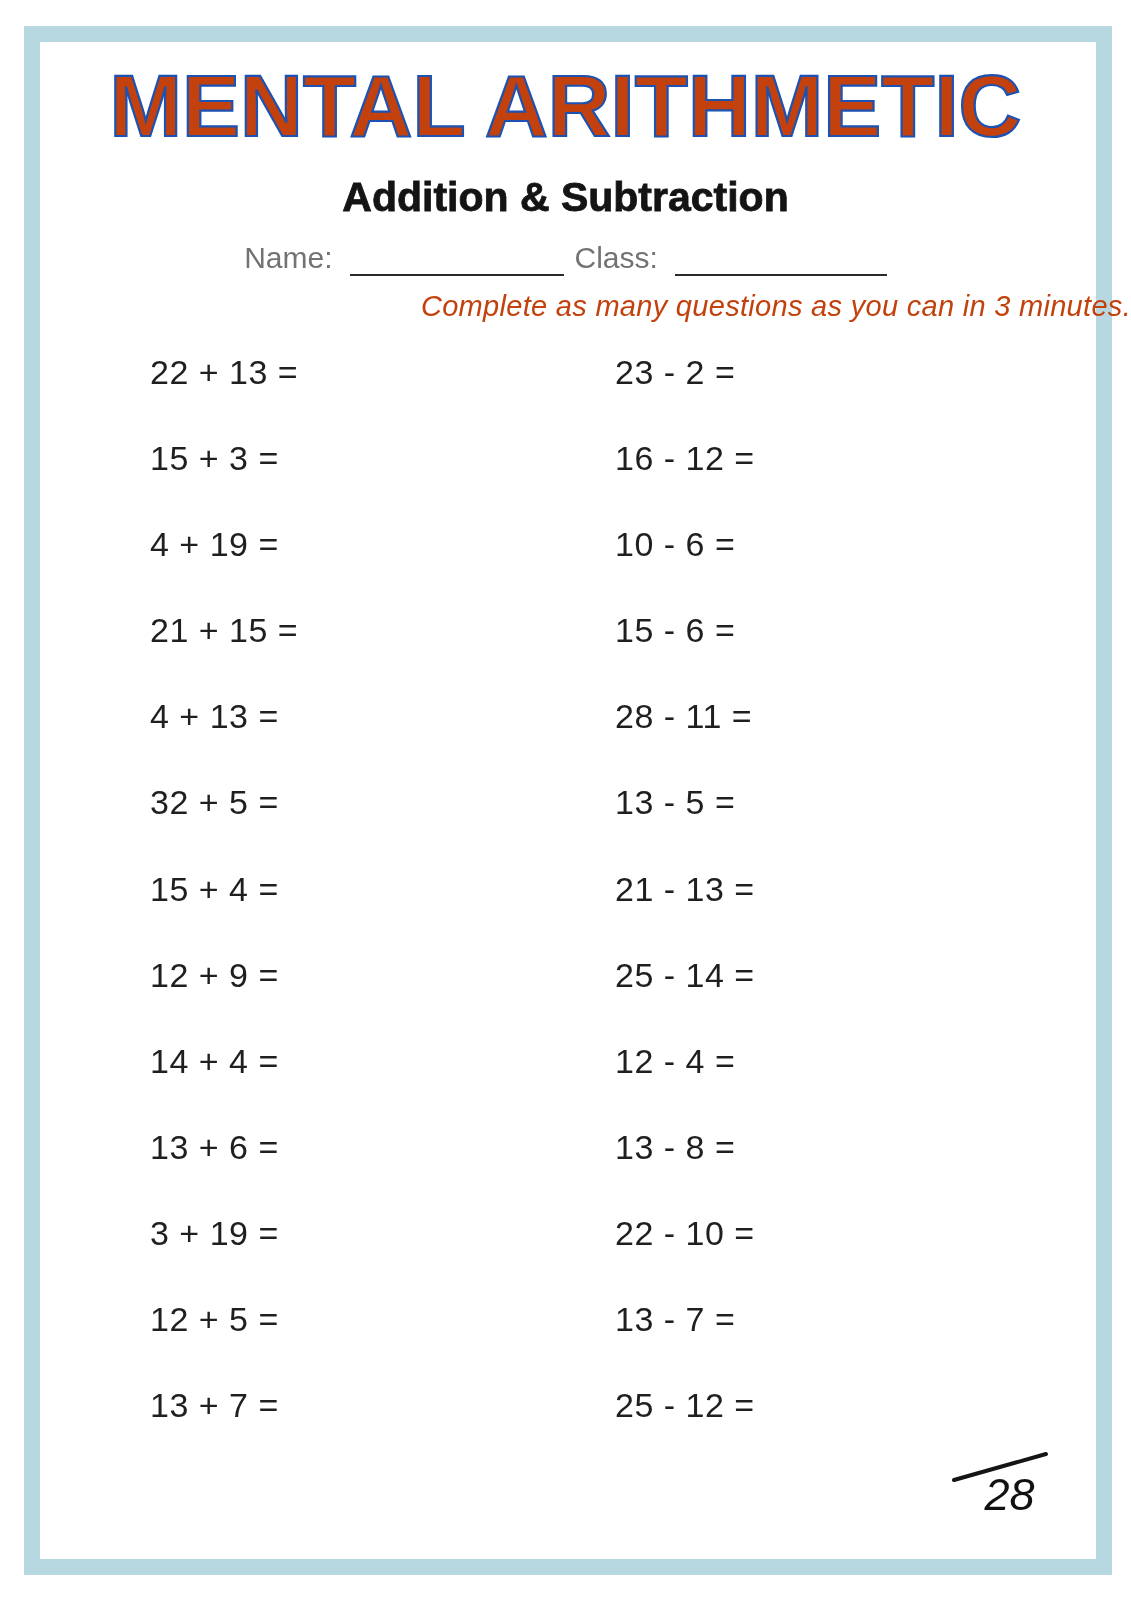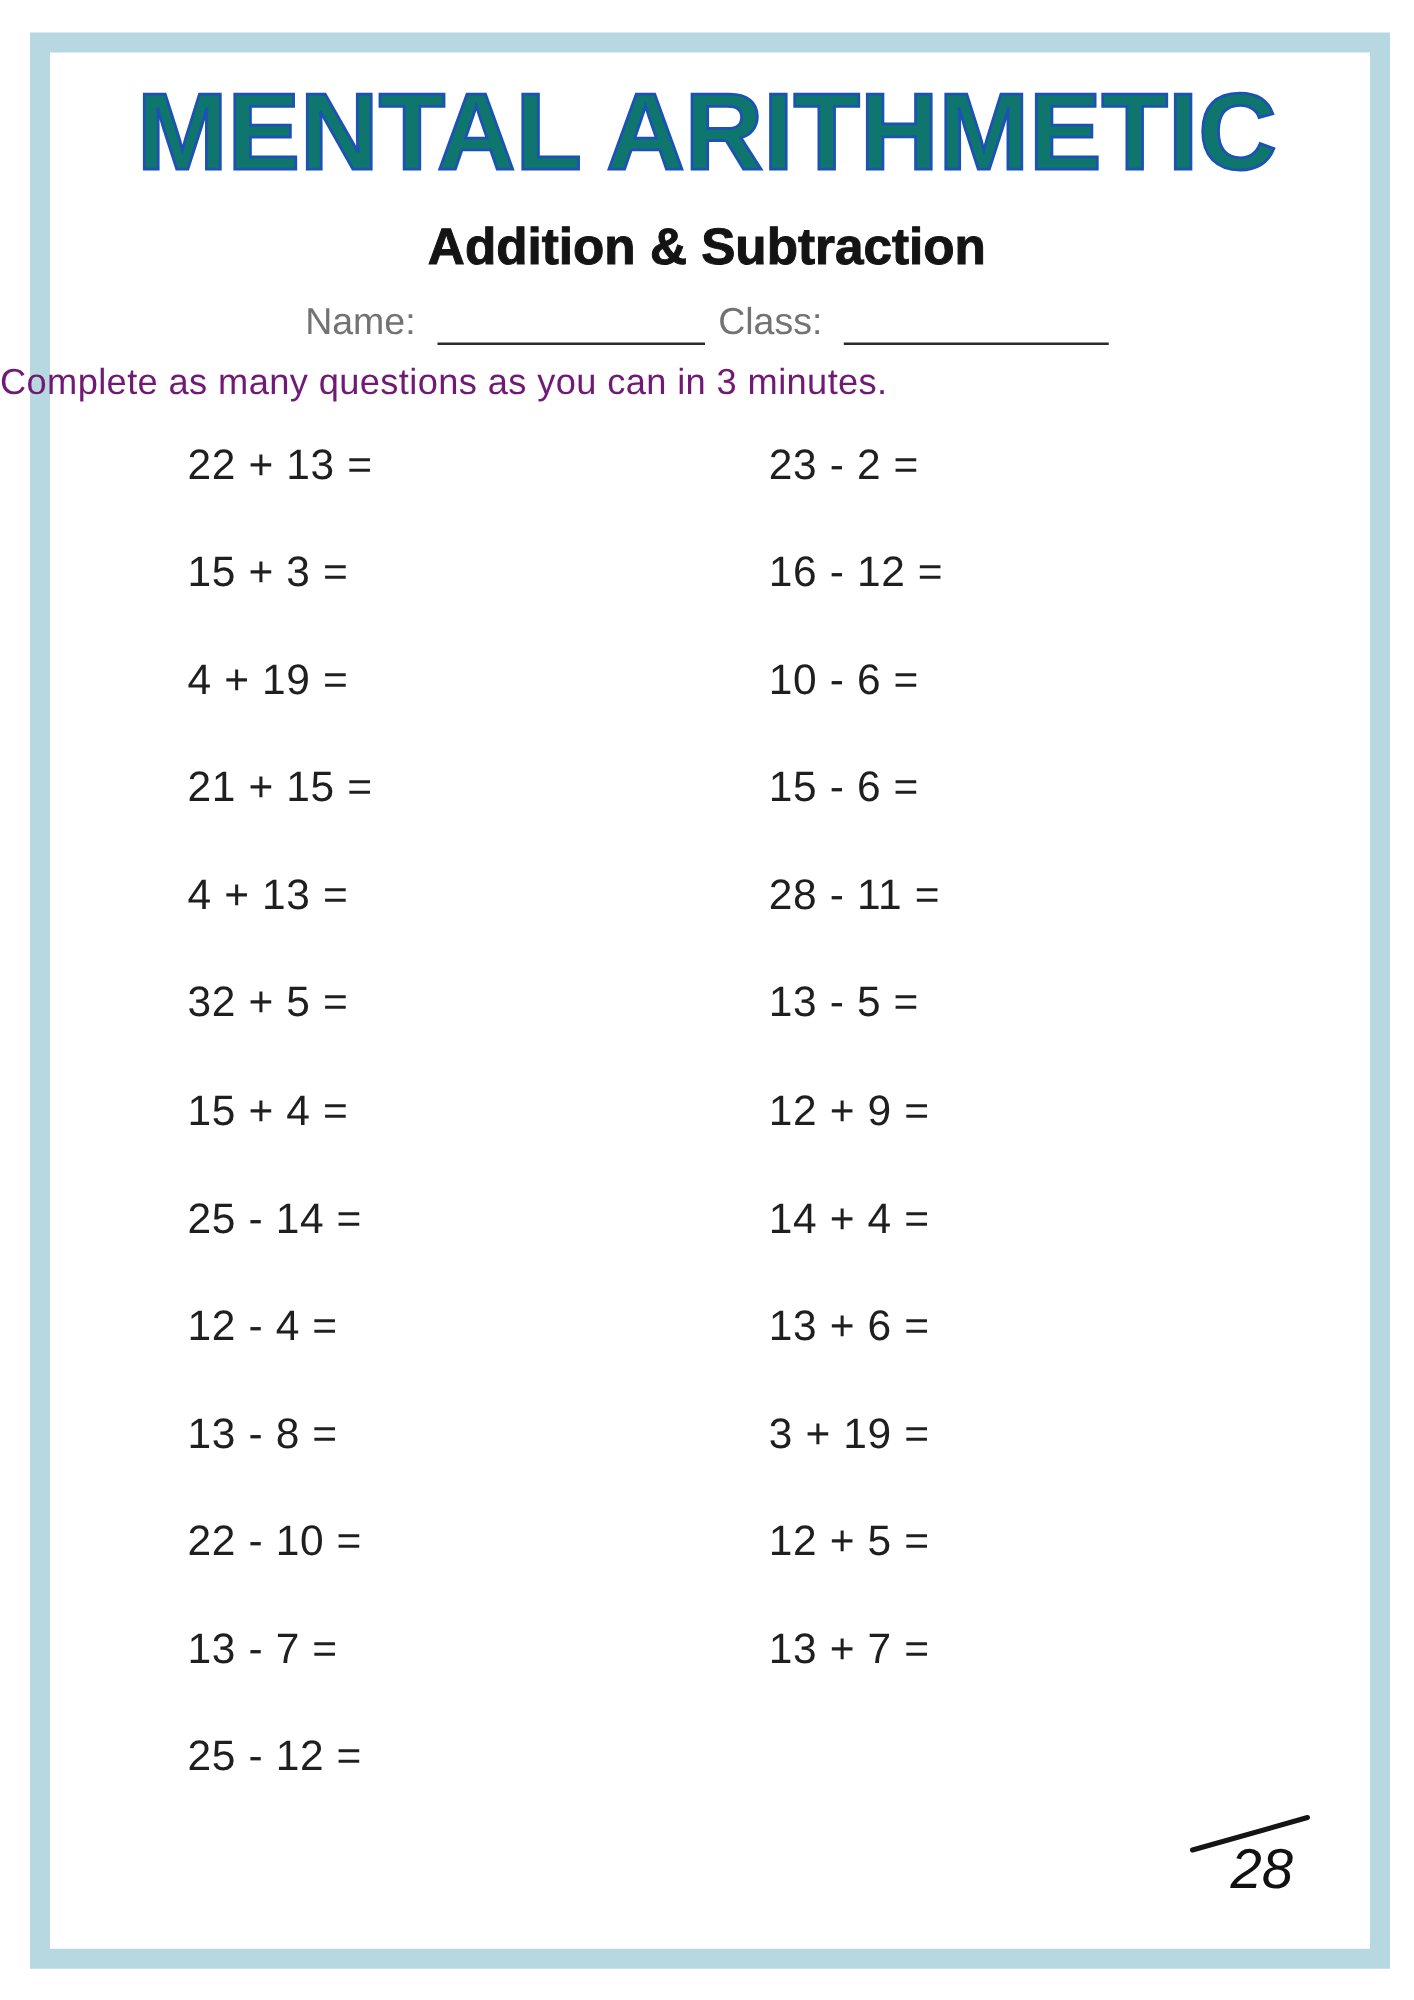--- a/index.html
+++ b/index.html
@@ -17,21 +17,21 @@
     border: 16px solid #b8d8e1;
     pointer-events: none;
   }
   .title {
     position: absolute;
     top: 62px; left: 0; width: 100%;
     text-align: center;
     font-size: 87px;
     font-weight: 800;
     letter-spacing: 0px;
-    color: #0f766e;
+    color: #c2410c;
     -webkit-text-stroke: 2.2px #1c52b3;
     line-height: 1;
     white-space: nowrap;
   }
   .subtitle {
     position: absolute;
     top: 174px; left: 0; width: 100%;
     text-align: center;
     font-size: 41px;
     font-weight: 800;
@@ -53,24 +53,25 @@
     display: inline-block;
     border-bottom: 2px solid #2b2b2b;
     height: 33px;
   }
   .blank.name-line  { width: 214px; margin-left: 17px; }
   .blank.class-line { width: 212px; margin-left: 17px; }
   .class-label { margin-left: 11px; }
   .instruction {
     position: absolute;
     top: 290px; left: 0; width: 100%;
-    text-align: left;
+    text-align: right;
     font-size: 29px;
-    color: #701a75;
+    color: #c2410c;
     letter-spacing: 0.3px;
+    font-style: italic;
   }
   .problems {
     position: absolute;
     left: 150px;
     top: 352px;
     display: grid;
     grid-template-columns: 465px auto;
     grid-auto-rows: 86.1px;
     font-size: 34px;
     color: #1f1f1f;
@@ -119,20 +120,21 @@
     <div>16 - 12 =</div>
     <div>4 + 19 =</div>
     <div>10 - 6 =</div>
     <div>21 + 15 =</div>
     <div>15 - 6 =</div>
     <div>4 + 13 =</div>
     <div>28 - 11 =</div>
     <div>32 + 5 =</div>
     <div>13 - 5 =</div>
     <div>15 + 4 =</div>
+    <div>21 - 13 =</div>
     <div>12 + 9 =</div>
     <div>25 - 14 =</div>
     <div>14 + 4 =</div>
     <div>12 - 4 =</div>
     <div>13 + 6 =</div>
     <div>13 - 8 =</div>
     <div>3 + 19 =</div>
     <div>22 - 10 =</div>
     <div>12 + 5 =</div>
     <div>13 - 7 =</div>

